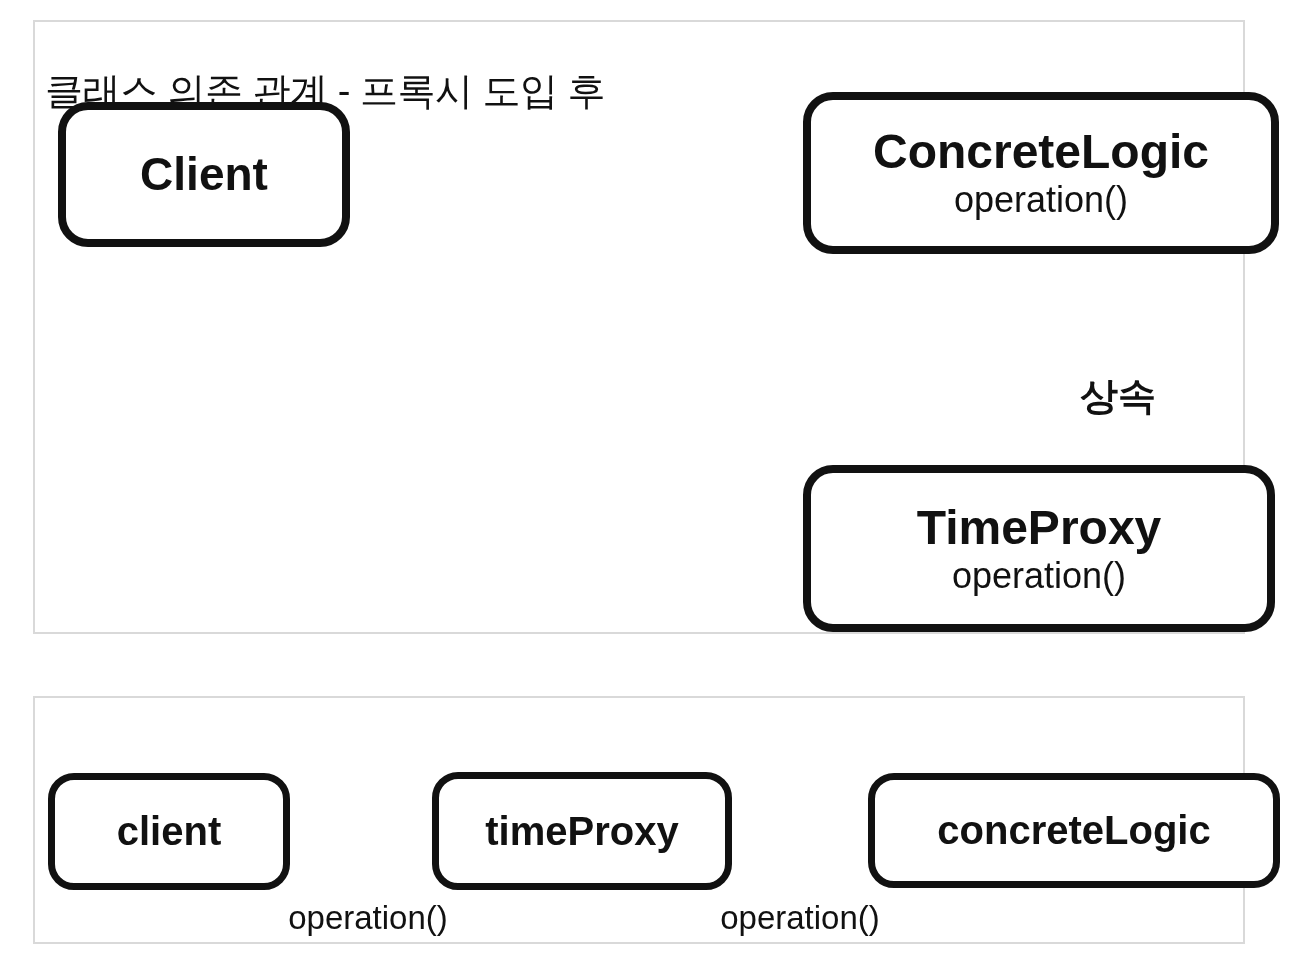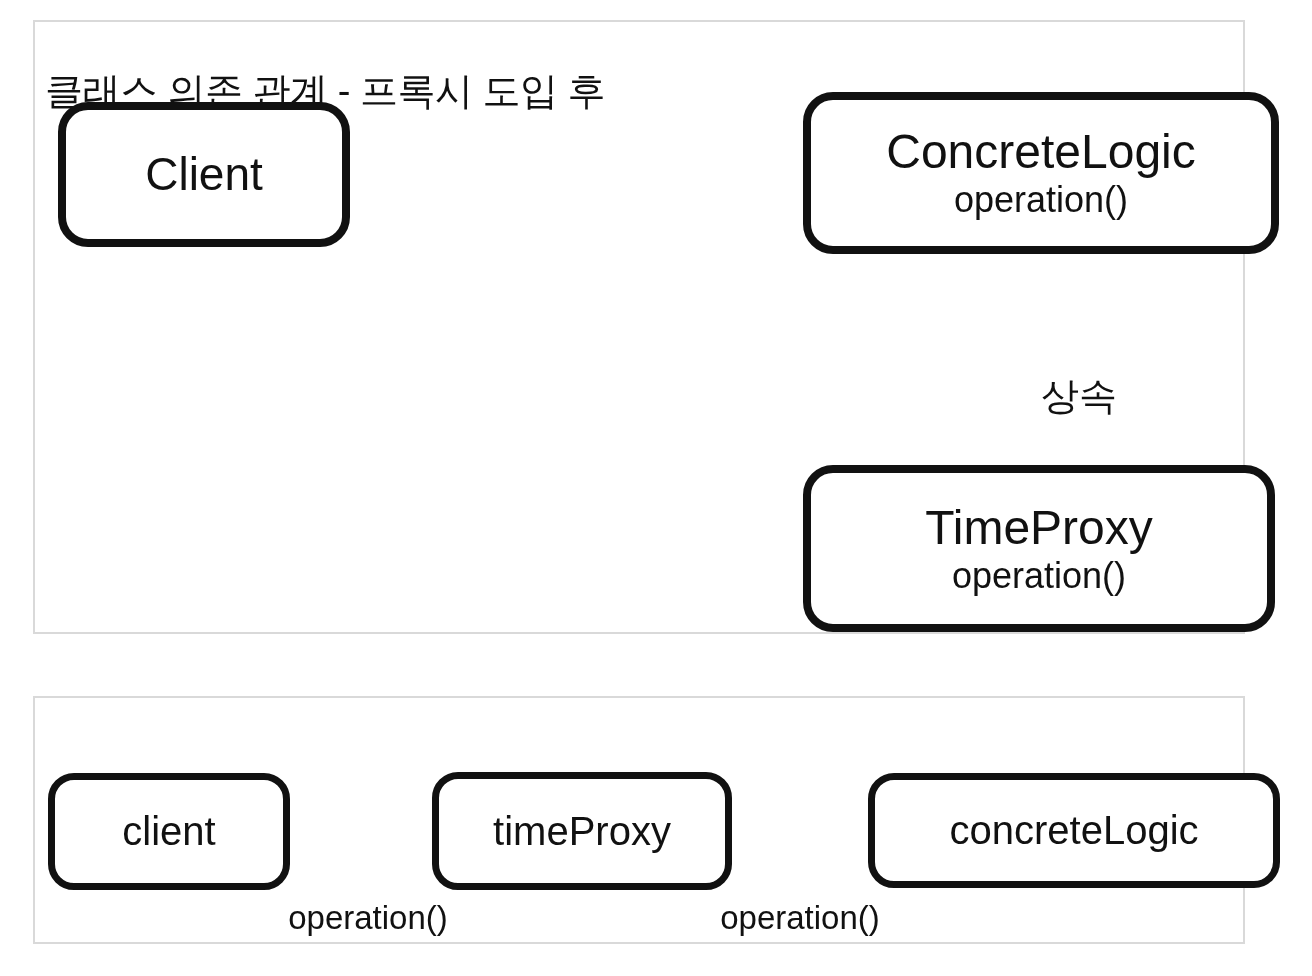--- a/index.html
+++ b/index.html
@@ -31,40 +31,40 @@
   }
   #panel-class .panel-title{top:12px;font-size:38px;}
   #panel-runtime .panel-title{top:8px;font-size:34px;}
   .node{
     position:absolute;box-sizing:border-box;
     border:8px solid var(--ink);border-radius:30px;
     background:var(--bg);
     display:flex;flex-direction:column;align-items:center;justify-content:center;
     text-align:center;
   }
-  .node .node-label{font-weight:400;line-height:1.12;white-space:nowrap;}
+  .node .node-label{font-weight:700;line-height:1.12;white-space:nowrap;}
   .node .node-method{font-weight:400;line-height:1.15;white-space:nowrap;}
   
   #node-client{left:23px;top:80px;width:292px;height:145px;}
   #node-client .node-label{font-size:46px;}
   #node-concrete-logic{left:768px;top:70px;width:476px;height:162px;}
   #node-concrete-logic .node-label{font-size:48px;}
   #node-concrete-logic .node-method{font-size:36px;}
   #node-time-proxy{left:768px;top:443px;width:472px;height:167px;}
   #node-time-proxy .node-label{font-size:48px;}
   #node-time-proxy .node-method{font-size:36px;}
   
   #panel-runtime .node{border-width:7px;border-radius:26px;}
   #panel-runtime .node .node-label{font-size:40px;}
   #node-client-obj{left:13px;top:75px;width:242px;height:117px;}
   #node-time-proxy-obj{left:397px;top:74px;width:300px;height:118px;}
   #node-concrete-logic-obj{left:833px;top:75px;width:412px;height:115px;}
   
   .edge-label{position:absolute;white-space:nowrap;}
-  #label-inherit{left:1006px;top:349px;font-size:38px;font-weight:400;}
+  #label-inherit{left:1045px;top:349px;font-size:38px;font-weight:700;}
   .op-label{font-size:33px;font-weight:500;transform:translateX(-50%);}
   #label-op-1{left:333px;top:201px;}
   #label-op-2{left:765px;top:201px;}
   
   #arrows{position:absolute;left:0;top:0;pointer-events:none;}
   #arrows g{stroke:var(--ink);fill:var(--ink);}
 </style>
 </head>
 <body>
 

